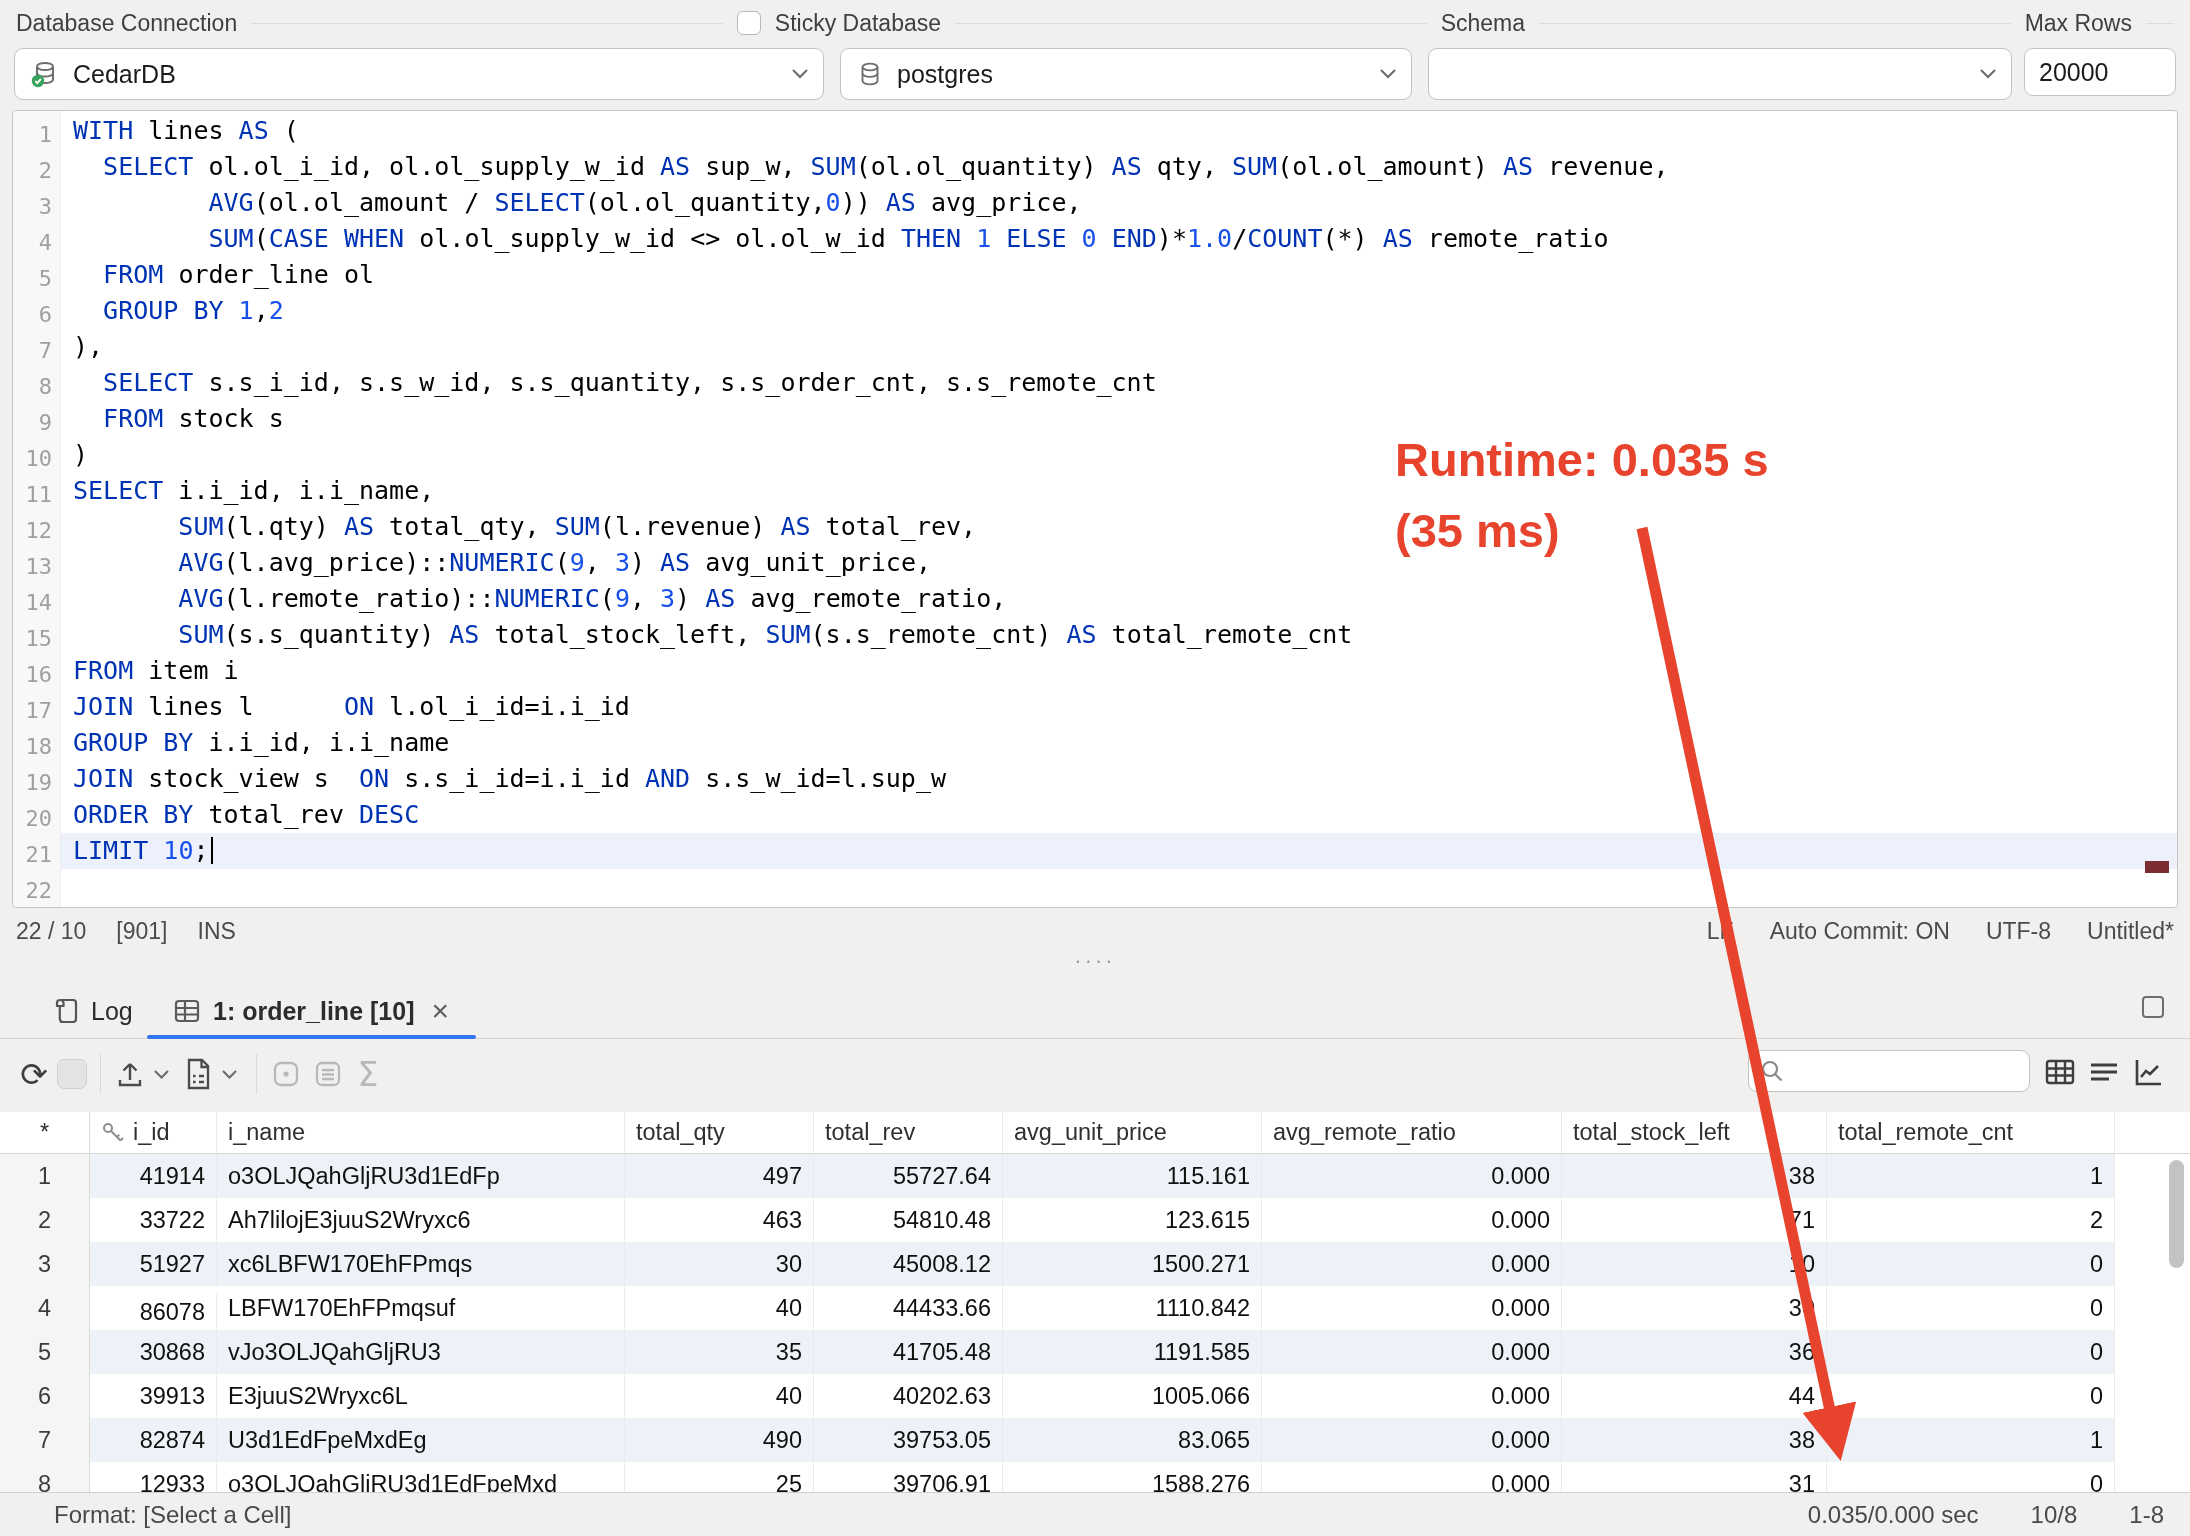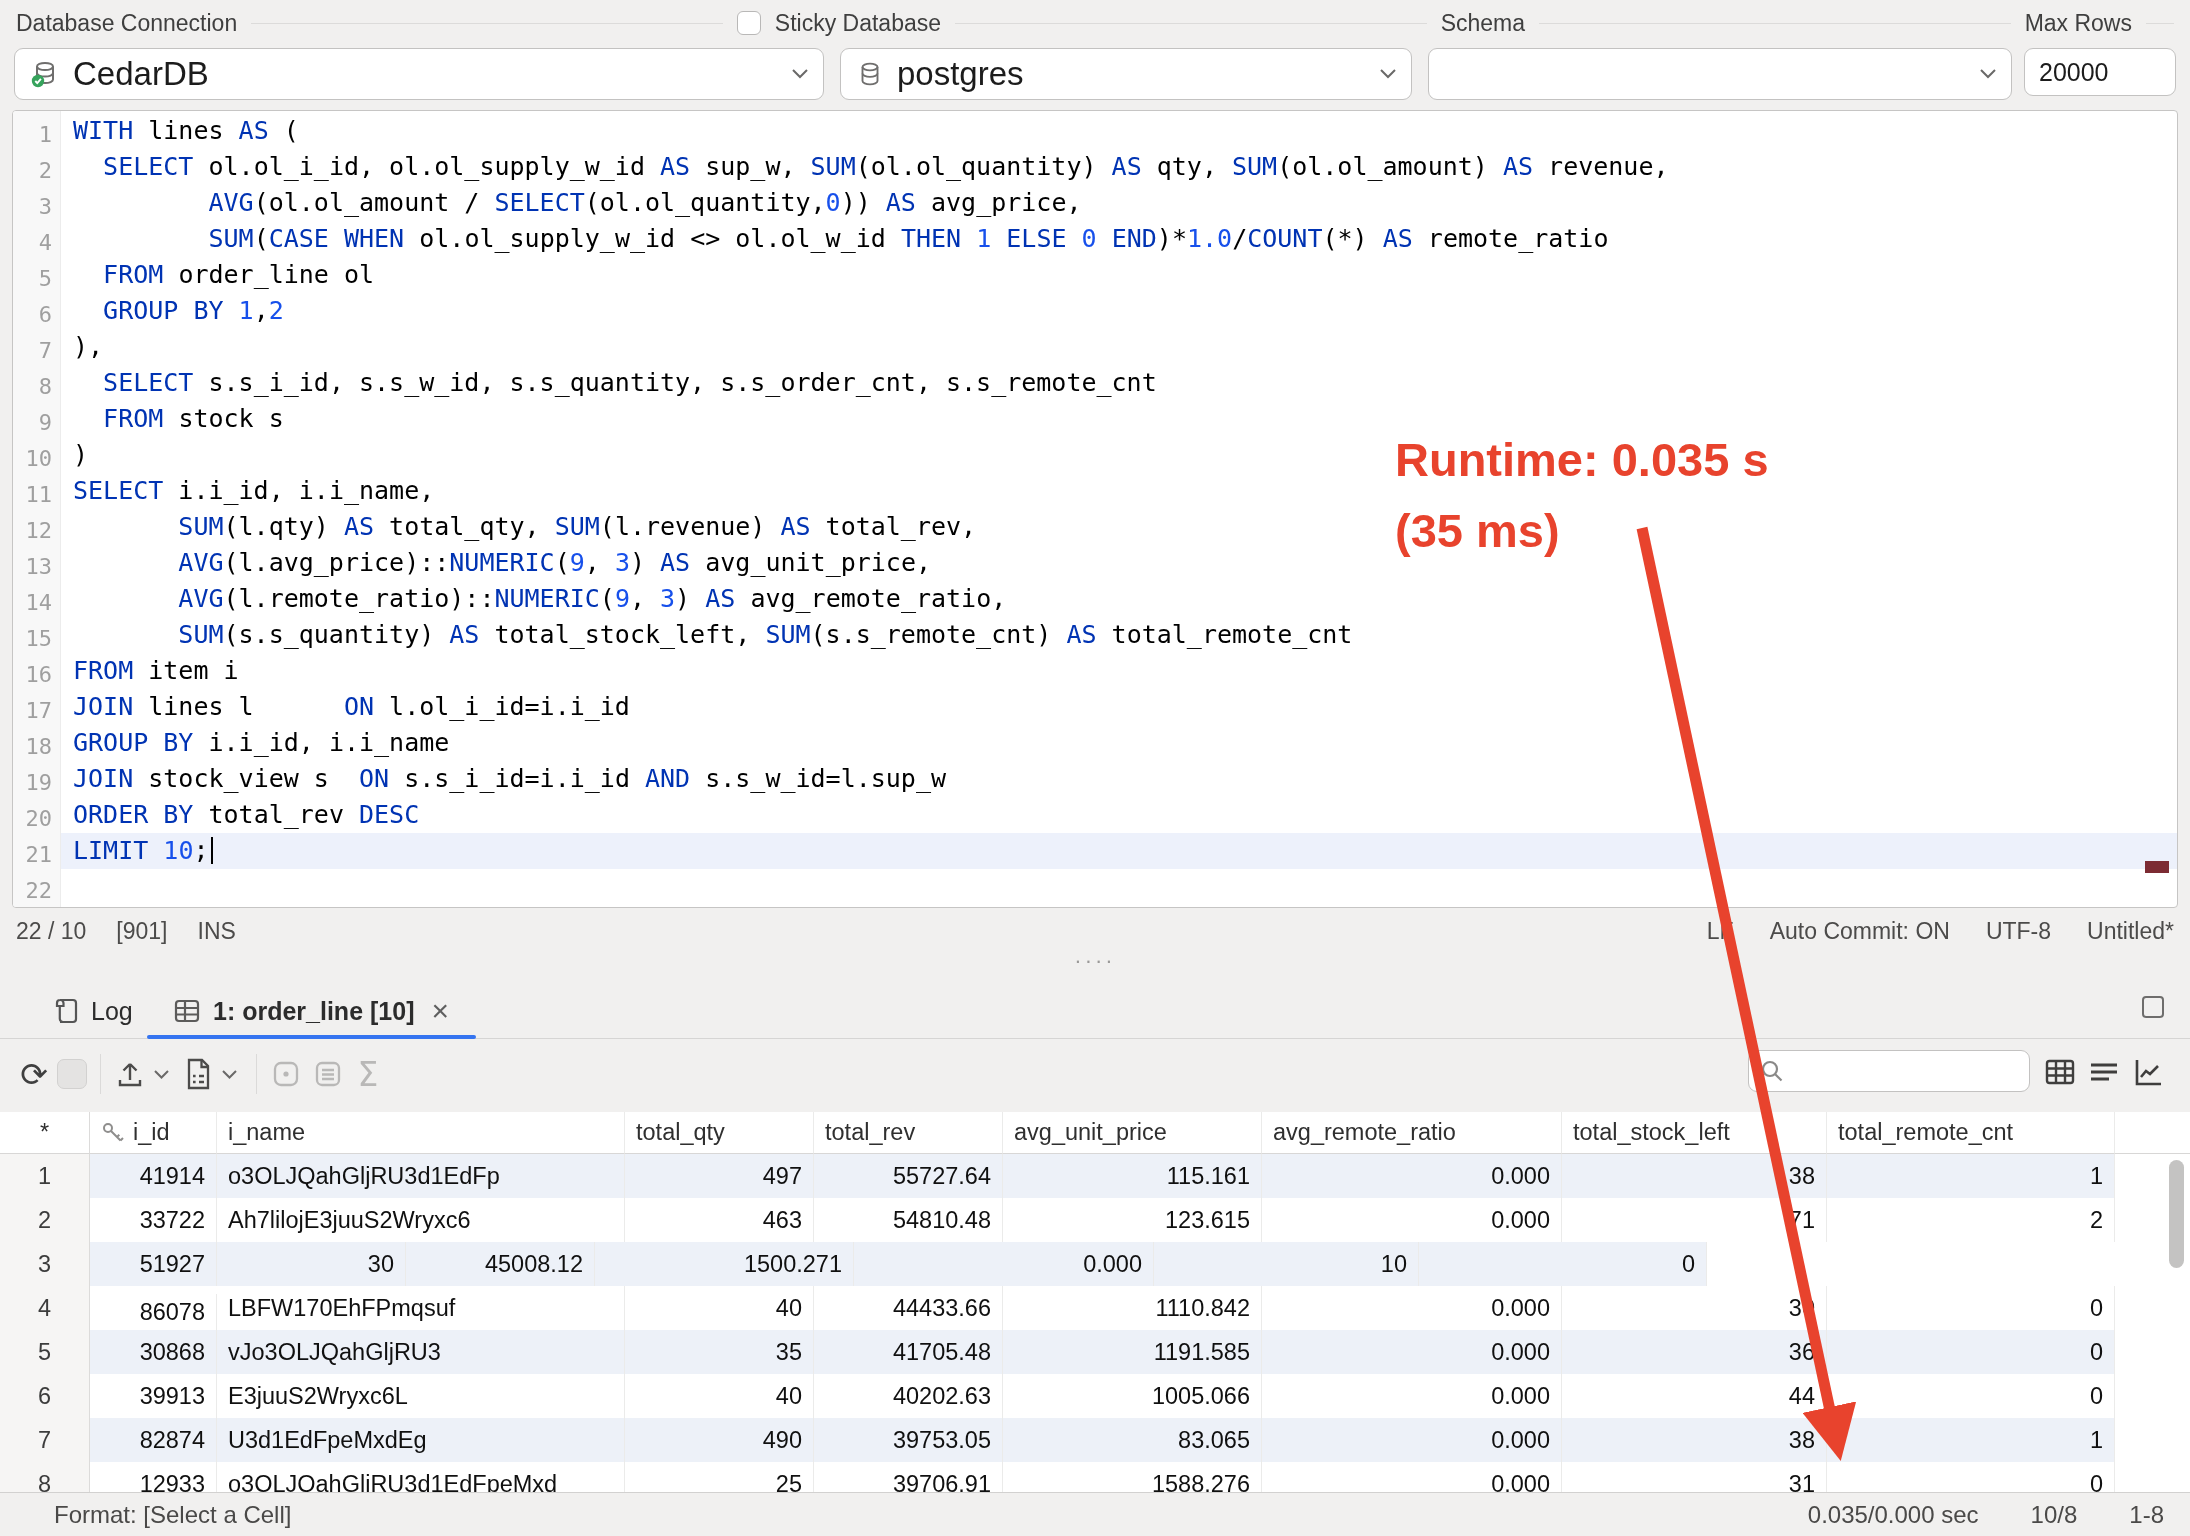--- a/index.html
+++ b/index.html
@@ -18,21 +18,21 @@
   .hline.short { flex:0 0 28px; }
   .checkbox {
     width:24px; height:24px; border:1.5px solid #b9b8b7; border-radius:6px; background:#fff;
   }
   .hdr-controls {
     position:absolute; top:48px; left:14px; height:48px; display:flex;
   }
   .select, .textfield {
     display:flex; align-items:center; height:52px; background:#fff;
     border:1px solid #c3c2c1; border-radius:9px; padding:0 14px;
-    font-size:33px; color:#1c1c1c;
+    font-size:25px; color:#1c1c1c;
   }
   .select .sel-label { margin-left:12px; }
   .select .chev { margin-left:auto; }
   .w-conn { width:810px; margin-right:16px; }
   .w-db   { width:572px; margin-right:16px; }
   .w-schema { width:584px; margin-right:12px; }
   .w-rows { width:152px; font-size:25px; border:1px solid #c3c2c1; border-radius:9px; height:48px; padding:0 14px; font-family:"Liberation Sans",sans-serif; color:#1c1c1c; background:#fff; }
   
   .editor {
     position:absolute; left:12px; top:110px; width:2166px; height:798px;
@@ -398,20 +398,21 @@
         <div class="gcell right" style="width: 189px;">54810.48</div>
         <div class="gcell right" style="width: 259px;">123.615</div>
         <div class="gcell right" style="width: 300px;">0.000</div>
         <div class="gcell right" style="width: 265px;">71</div>
         <div class="gcell right" style="width: 288px;">2</div>
         <div class="gcell fill"></div>
       </div>
       <div class="grow stripe">
         <div class="gcell gut" style="width: 90px;">3</div>
         <div class="gcell right" style="width: 127px;">51927</div>
+        <div class="gcell" style="width: 408px;">xc6LBFW170EhFPmqs</div>
         <div class="gcell right" style="width: 189px;">30</div>
         <div class="gcell right" style="width: 189px;">45008.12</div>
         <div class="gcell right" style="width: 259px;">1500.271</div>
         <div class="gcell right" style="width: 300px;">0.000</div>
         <div class="gcell right" style="width: 265px;">10</div>
         <div class="gcell right" style="width: 288px;">0</div>
         <div class="gcell fill"></div>
       </div>
       <div class="grow">
         <div class="gcell gut" style="width: 90px;">4</div>

